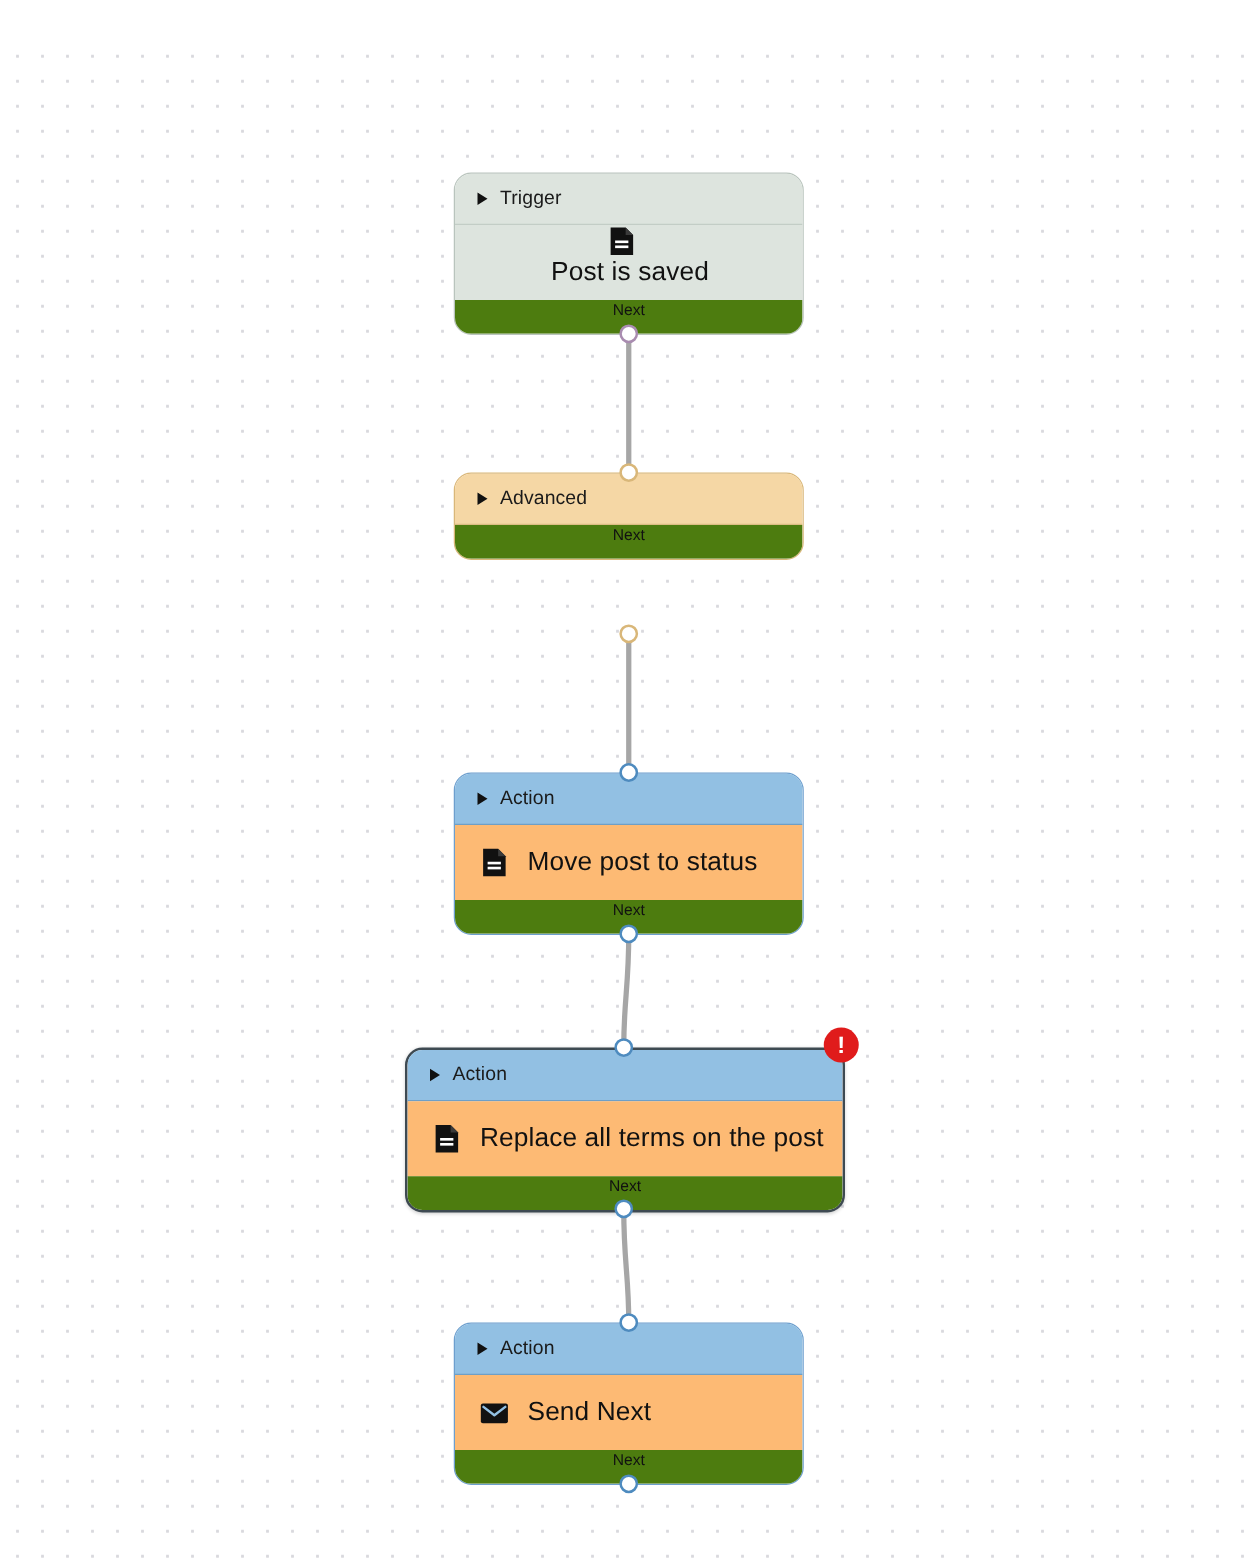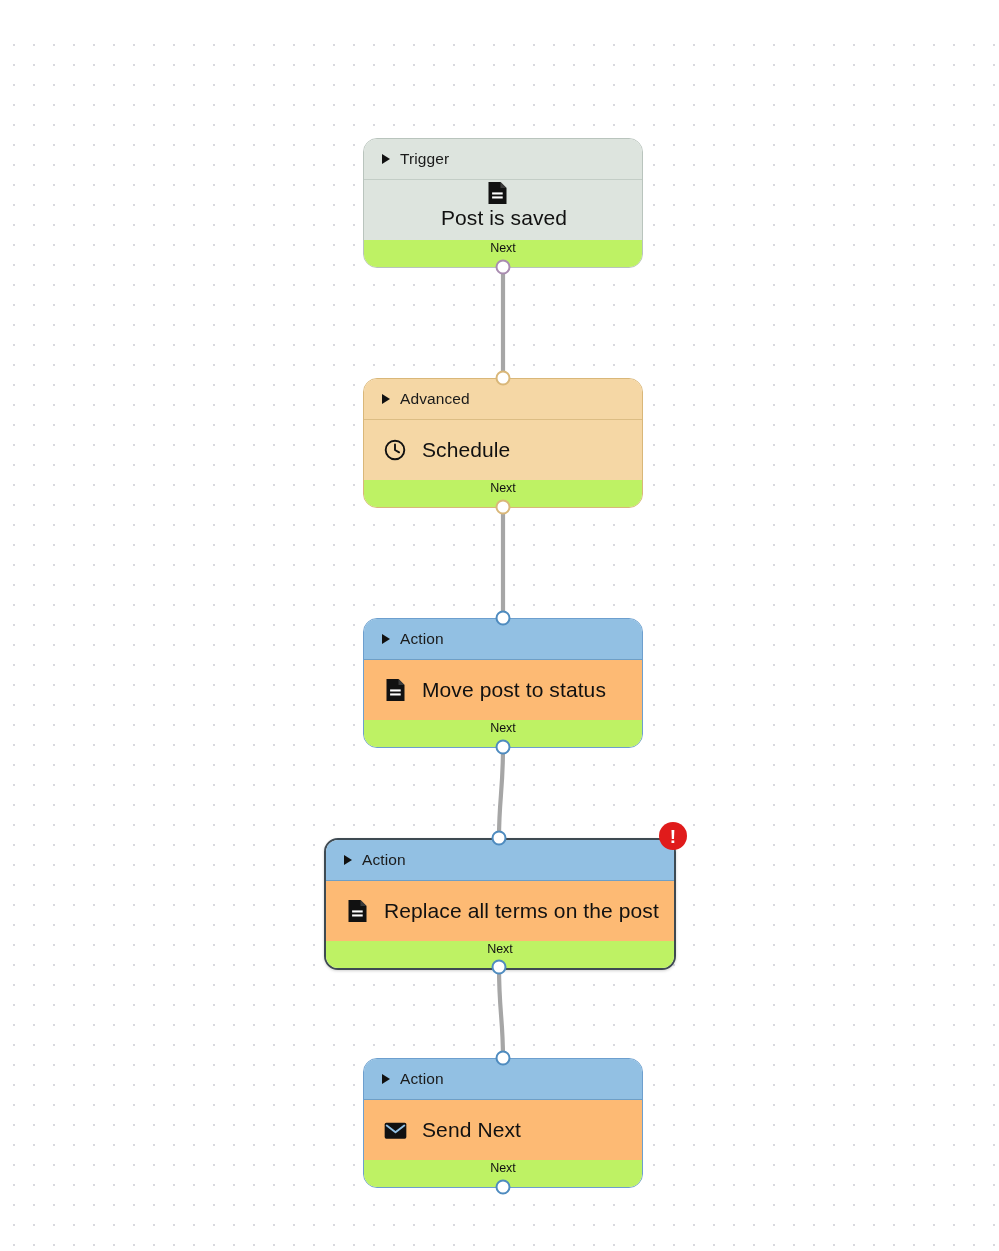--- a/index.html
+++ b/index.html
@@ -84,21 +84,21 @@
   }
   .node-icon svg { display: block; }
   .node-title {
     font-size: 21px;
     color: #111111;
     white-space: nowrap;
     letter-spacing: .1px;
   }
   .node-foot {
     height: 26px;
-    background: #bef264;
+    background: #4d7c0f;
     display: flex;
     align-items: flex-start;
     justify-content: center;
     font-size: 12.5px;
     color: #111111;
     padding-top: 1px;
   }
   
   .port {
     position: absolute;
@@ -159,29 +159,20 @@
             </svg>
           </span>
           <span class="node-title">Post is saved</span>
         </div>
         <div class="node-foot">Next</div>
       </div>
       <div class="node theme-advanced" style="left: 363px; top: 338px; width: 280px;">
         <div class="node-head">
           <span class="caret"></span>
           <span>Advanced</span>
-        </div>
-        <div class="node-body">
-          <span class="node-icon">
-            <svg width="24" height="24" viewBox="0 0 24 24">
-              <circle cx="12" cy="12" r="9.3" fill="none" stroke="#111" stroke-width="1.9"></circle>
-              <path d="M12 6.4 L12 12 L16.1 14.3" fill="none" stroke="#111" stroke-width="1.9" stroke-linecap="round" stroke-linejoin="round"></path>
-            </svg>
-          </span>
-          <span class="node-title">Schedule</span>
         </div>
         <div class="node-foot">Next</div>
       </div>
       <div class="node theme-action" style="left: 363px; top: 578px; width: 280px;">
         <div class="node-head">
           <span class="caret"></span>
           <span>Action</span>
         </div>
         <div class="node-body">
           <span class="node-icon">

